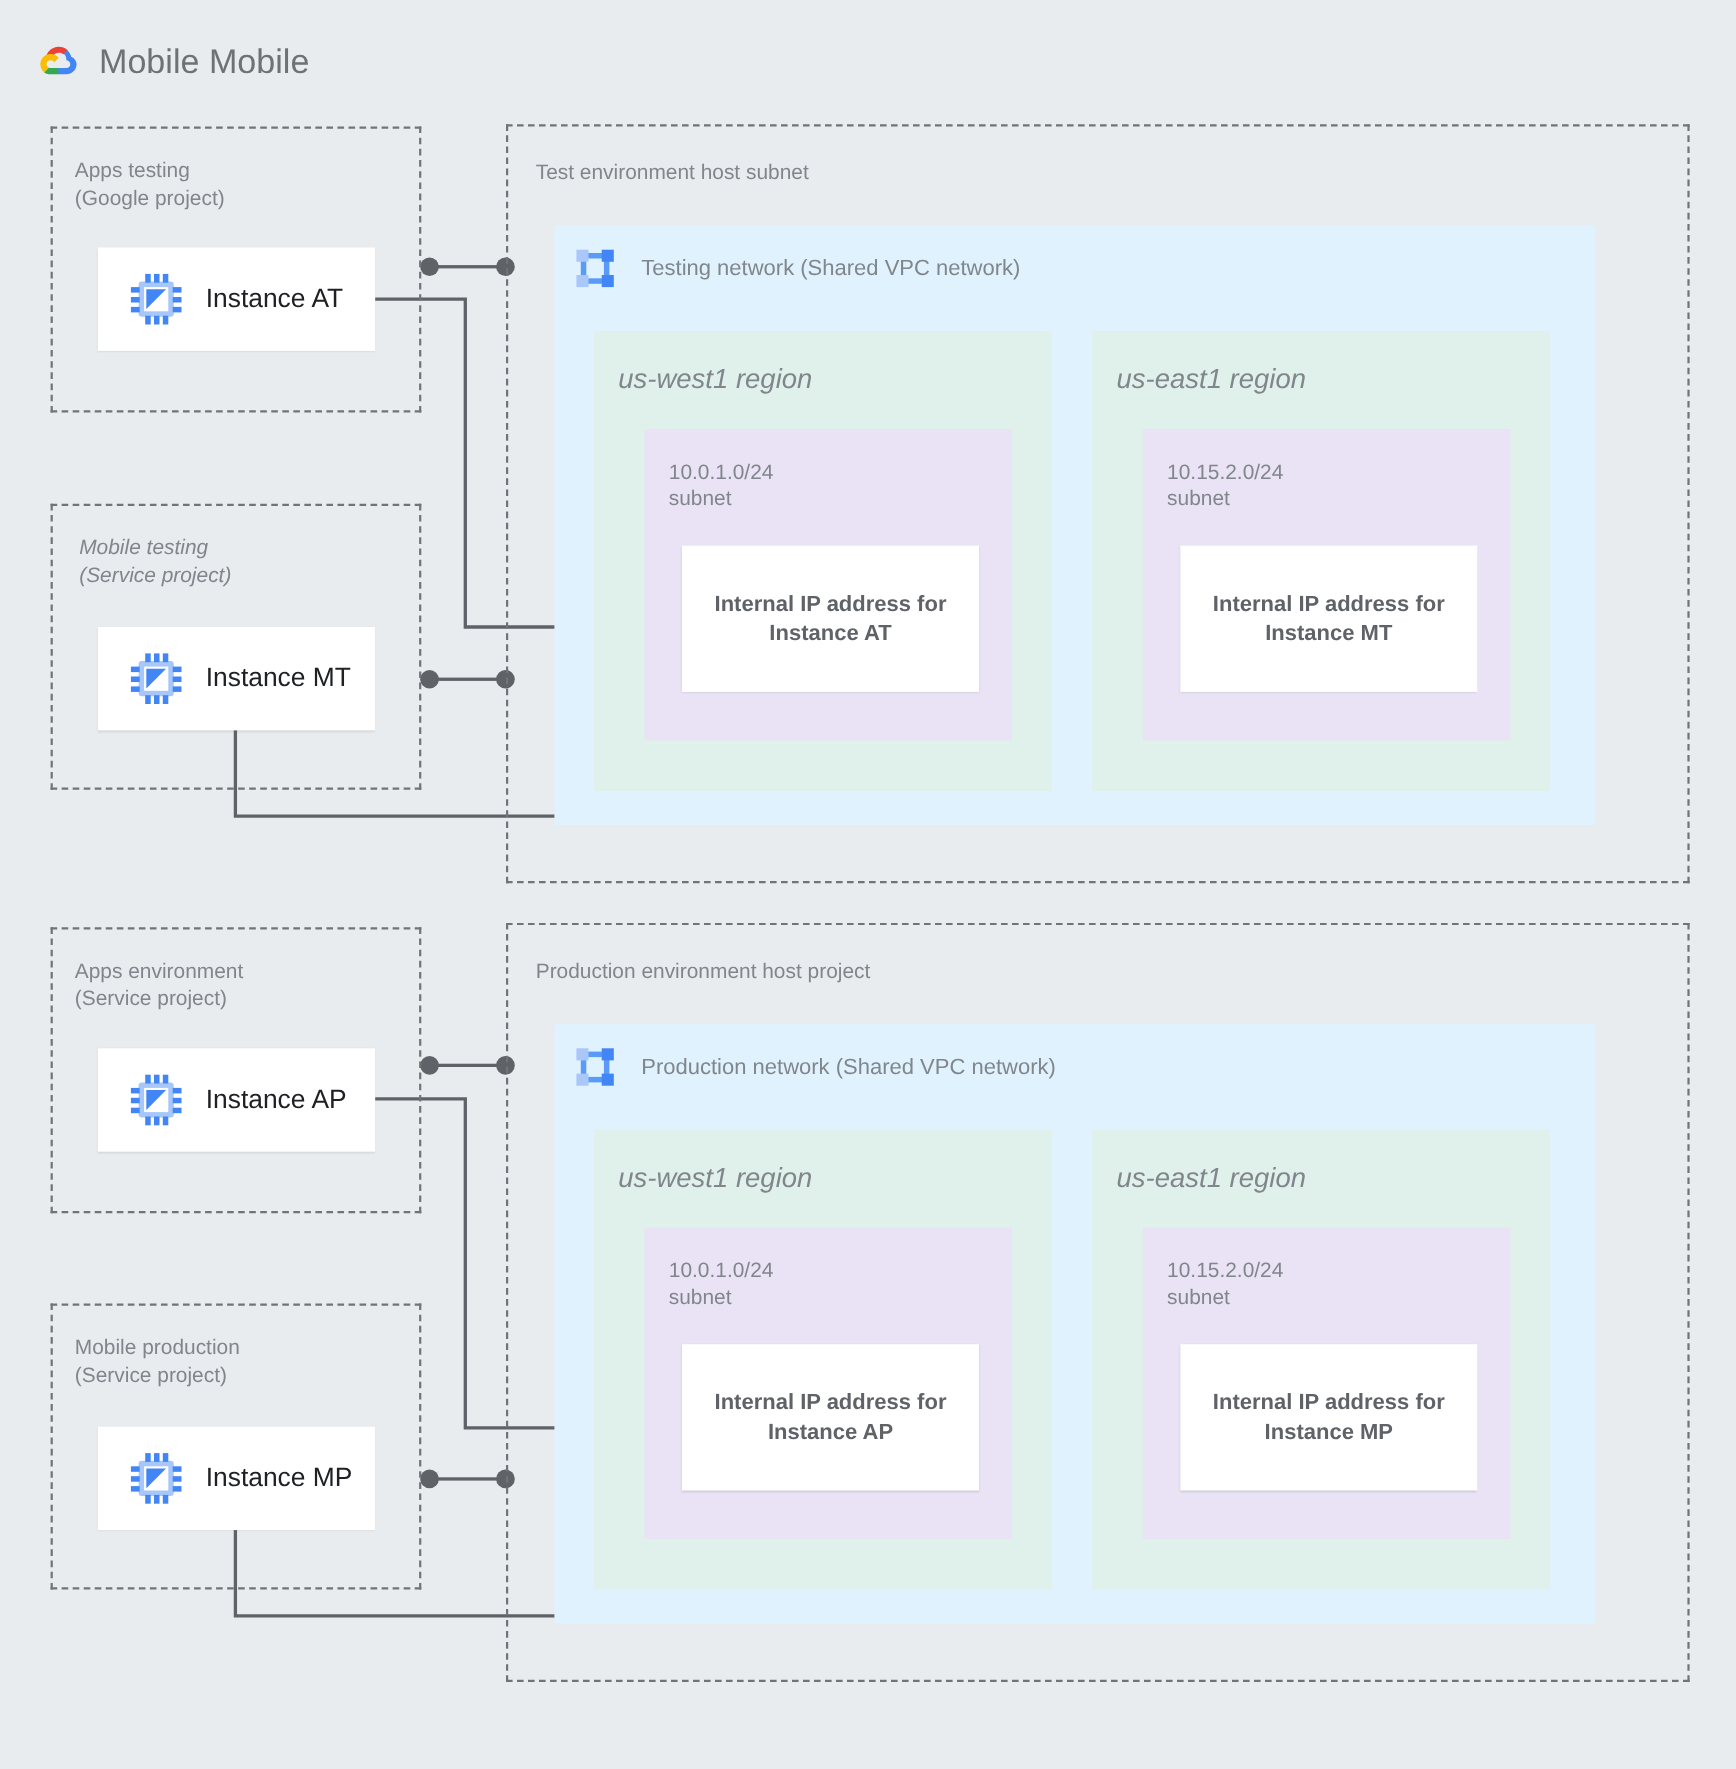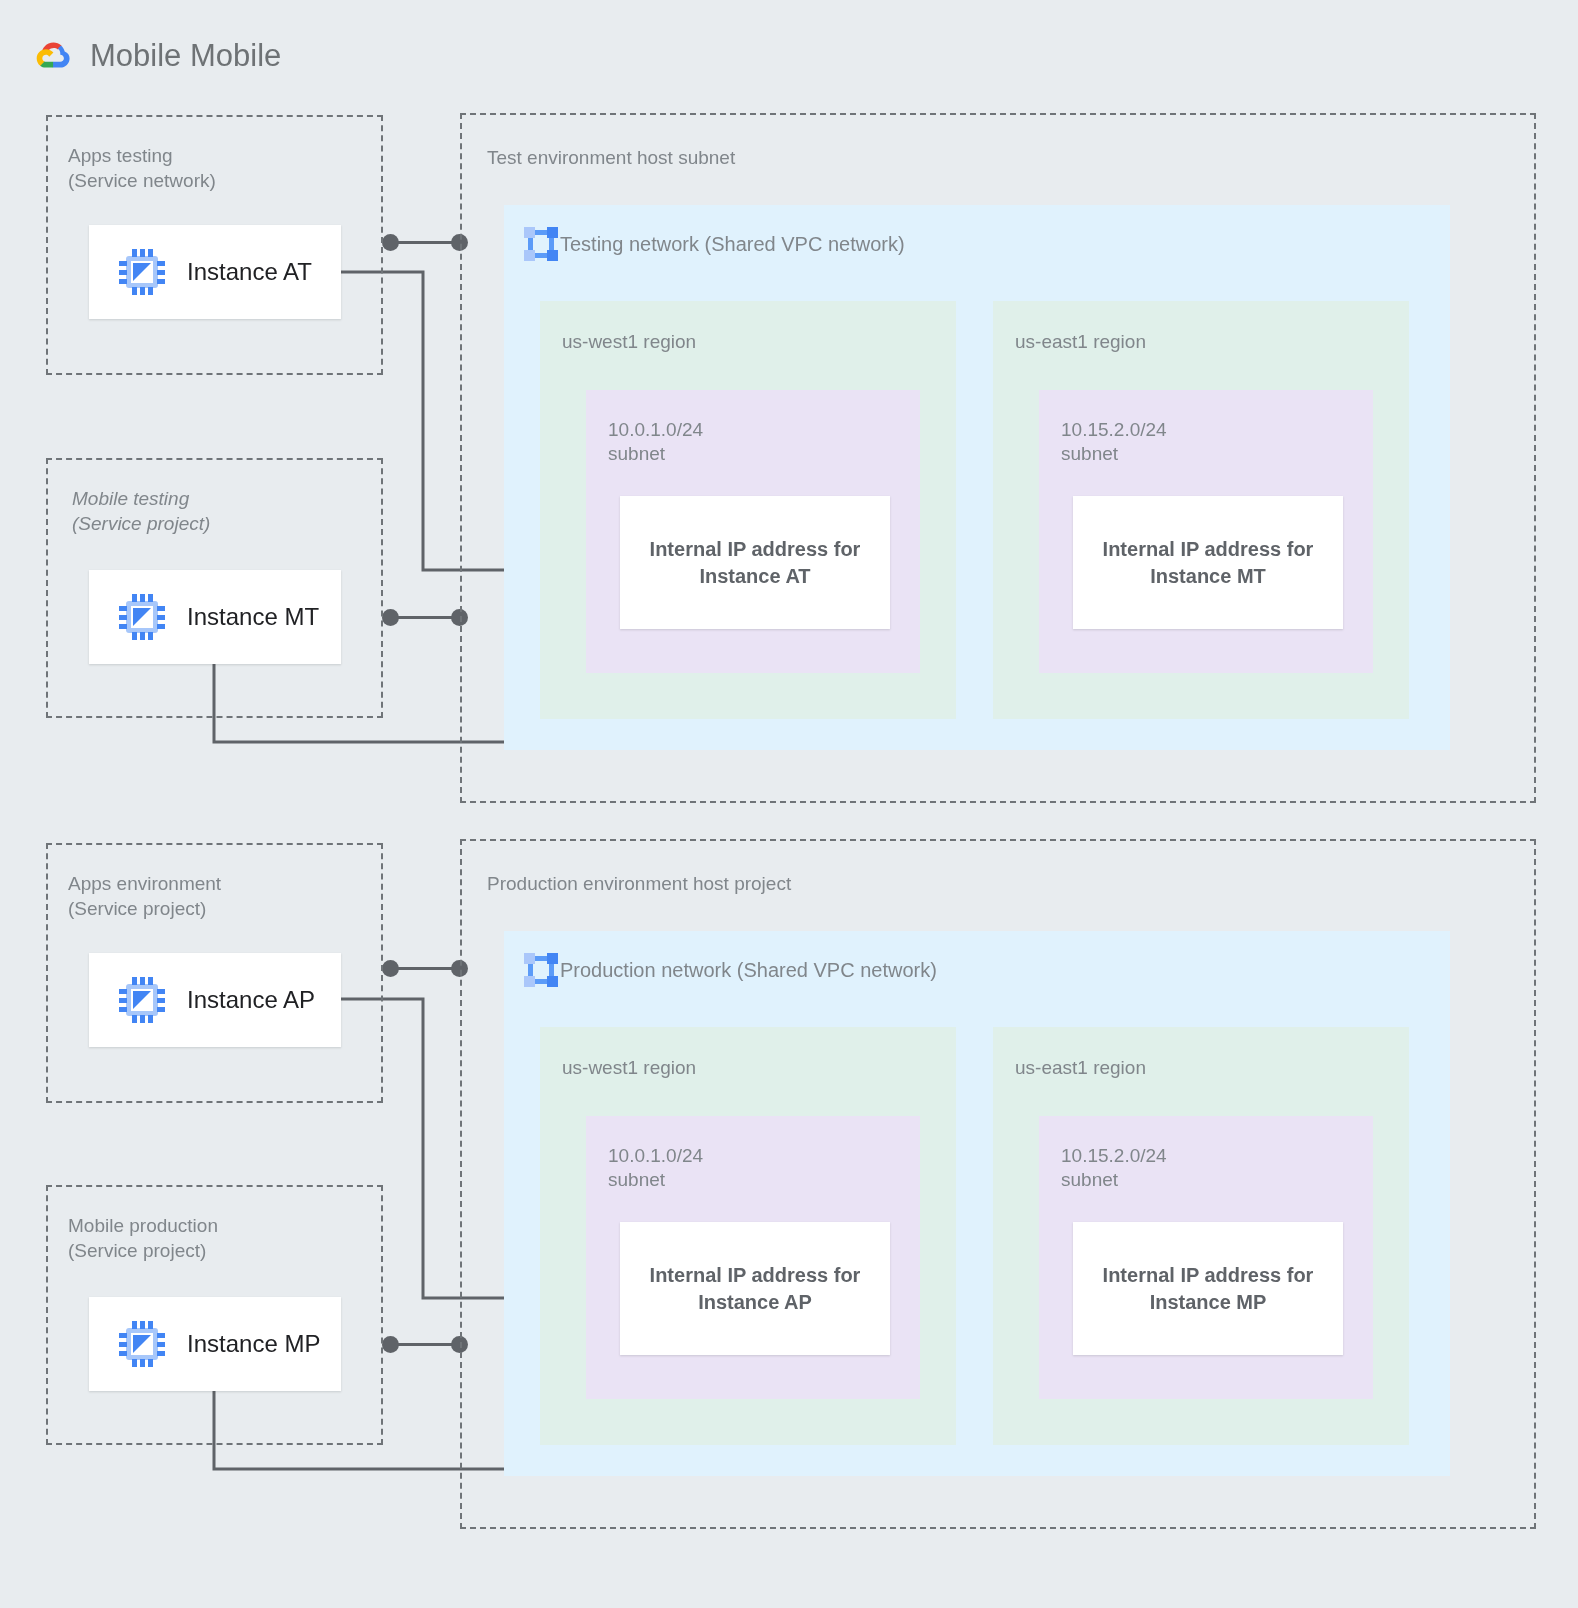--- a/index.html
+++ b/index.html
@@ -43,30 +43,30 @@
   .chip-body{position:absolute;left:7px;top:7px;width:32px;height:32px;background:#a7c7fa;border-radius:3px;}
   .chip-inner{position:absolute;left:12px;top:12px;width:22px;height:22px;background:#ffffff;}
   .chip-tri{position:absolute;left:14px;top:14px;width:0;height:0;
             border-left:18px solid #4285f4;border-bottom:18px solid transparent;}
   .pin{position:absolute;background:#4285f4;}
   .pin-v{width:5px;height:8px;}
   .pin-h{width:8px;height:5px;}
 
   
   .network-box{background:#e0f2fd;box-sizing:border-box;}
-  .network-head{display:flex;align-items:center;gap:0;}
+  .network-head{display:flex;align-items:center;gap:23px;}
   .network-title{font-size:20px;color:#80868b;white-space:nowrap;}
   .net-icon{width:38px;height:38px;position:relative;flex:0 0 38px;}
   .net-edge{position:absolute;background:#5b9bf8;}
   .net-corner{position:absolute;background:#aac7fa;}
   .net-corner-d{position:absolute;background:#4285f4;}
 
   
   .region-box{background:#e0f0ea;box-sizing:border-box;}
-  .region-title{font-size:19px;color:#80868b;white-space:nowrap;}
+  .region-title{font-size:25px;color:#80868b;white-space:nowrap;font-style:italic;}
   .subnet-box{background:#eae3f5;box-sizing:border-box;}
   .subnet-title{font-size:19px;color:#80868b;line-height:24px;white-space:pre-line;}
   .ip-box{
     background:#ffffff;box-sizing:border-box;
     display:flex;align-items:center;justify-content:center;text-align:center;
     box-shadow:0 1px 2px rgba(60,64,67,.18);
   }
   .ip-text{font-size:20px;font-weight:bold;color:#5f6368;line-height:27px;white-space:pre-line;}
 
   
@@ -126,21 +126,21 @@
   <div class="abs conn-dot" style="left:451px;top:960px;"></div>
 </div>
 <div class="abs">
   <div class="abs conn-dot" style="left:382px;top:1336px;"></div>
   <div class="abs conn-line conn-h" style="left:390px;top:1343px;width:70px;"></div>
   <div class="abs conn-dot" style="left:451px;top:1336px;"></div>
 </div>
 
 <div class="abs dashed-box" style="left:46px;top:115px;width:337px;height:260px;">
   <div class="abs box-title" style="left:20px;top:26px;">Apps testing
-(Service network)</div>
+(Google project)</div>
 </div>
 <div class="abs instance-card" style="left:89px;top:225px;width:252px;height:94px;padding-left:30px;gap:22px;">
   <div class="chip-icon">
     <div class="chip-body"></div>
       <div class="chip-inner"></div>
       <div class="chip-tri"></div>
     <div class="pin pin-v" style="left:13px;top:0;"></div>
     <div class="pin pin-v" style="left:21px;top:0;"></div>
     <div class="pin pin-v" style="left:29px;top:0;"></div>
     <div class="pin pin-v" style="left:13px;top:38px;"></div>

